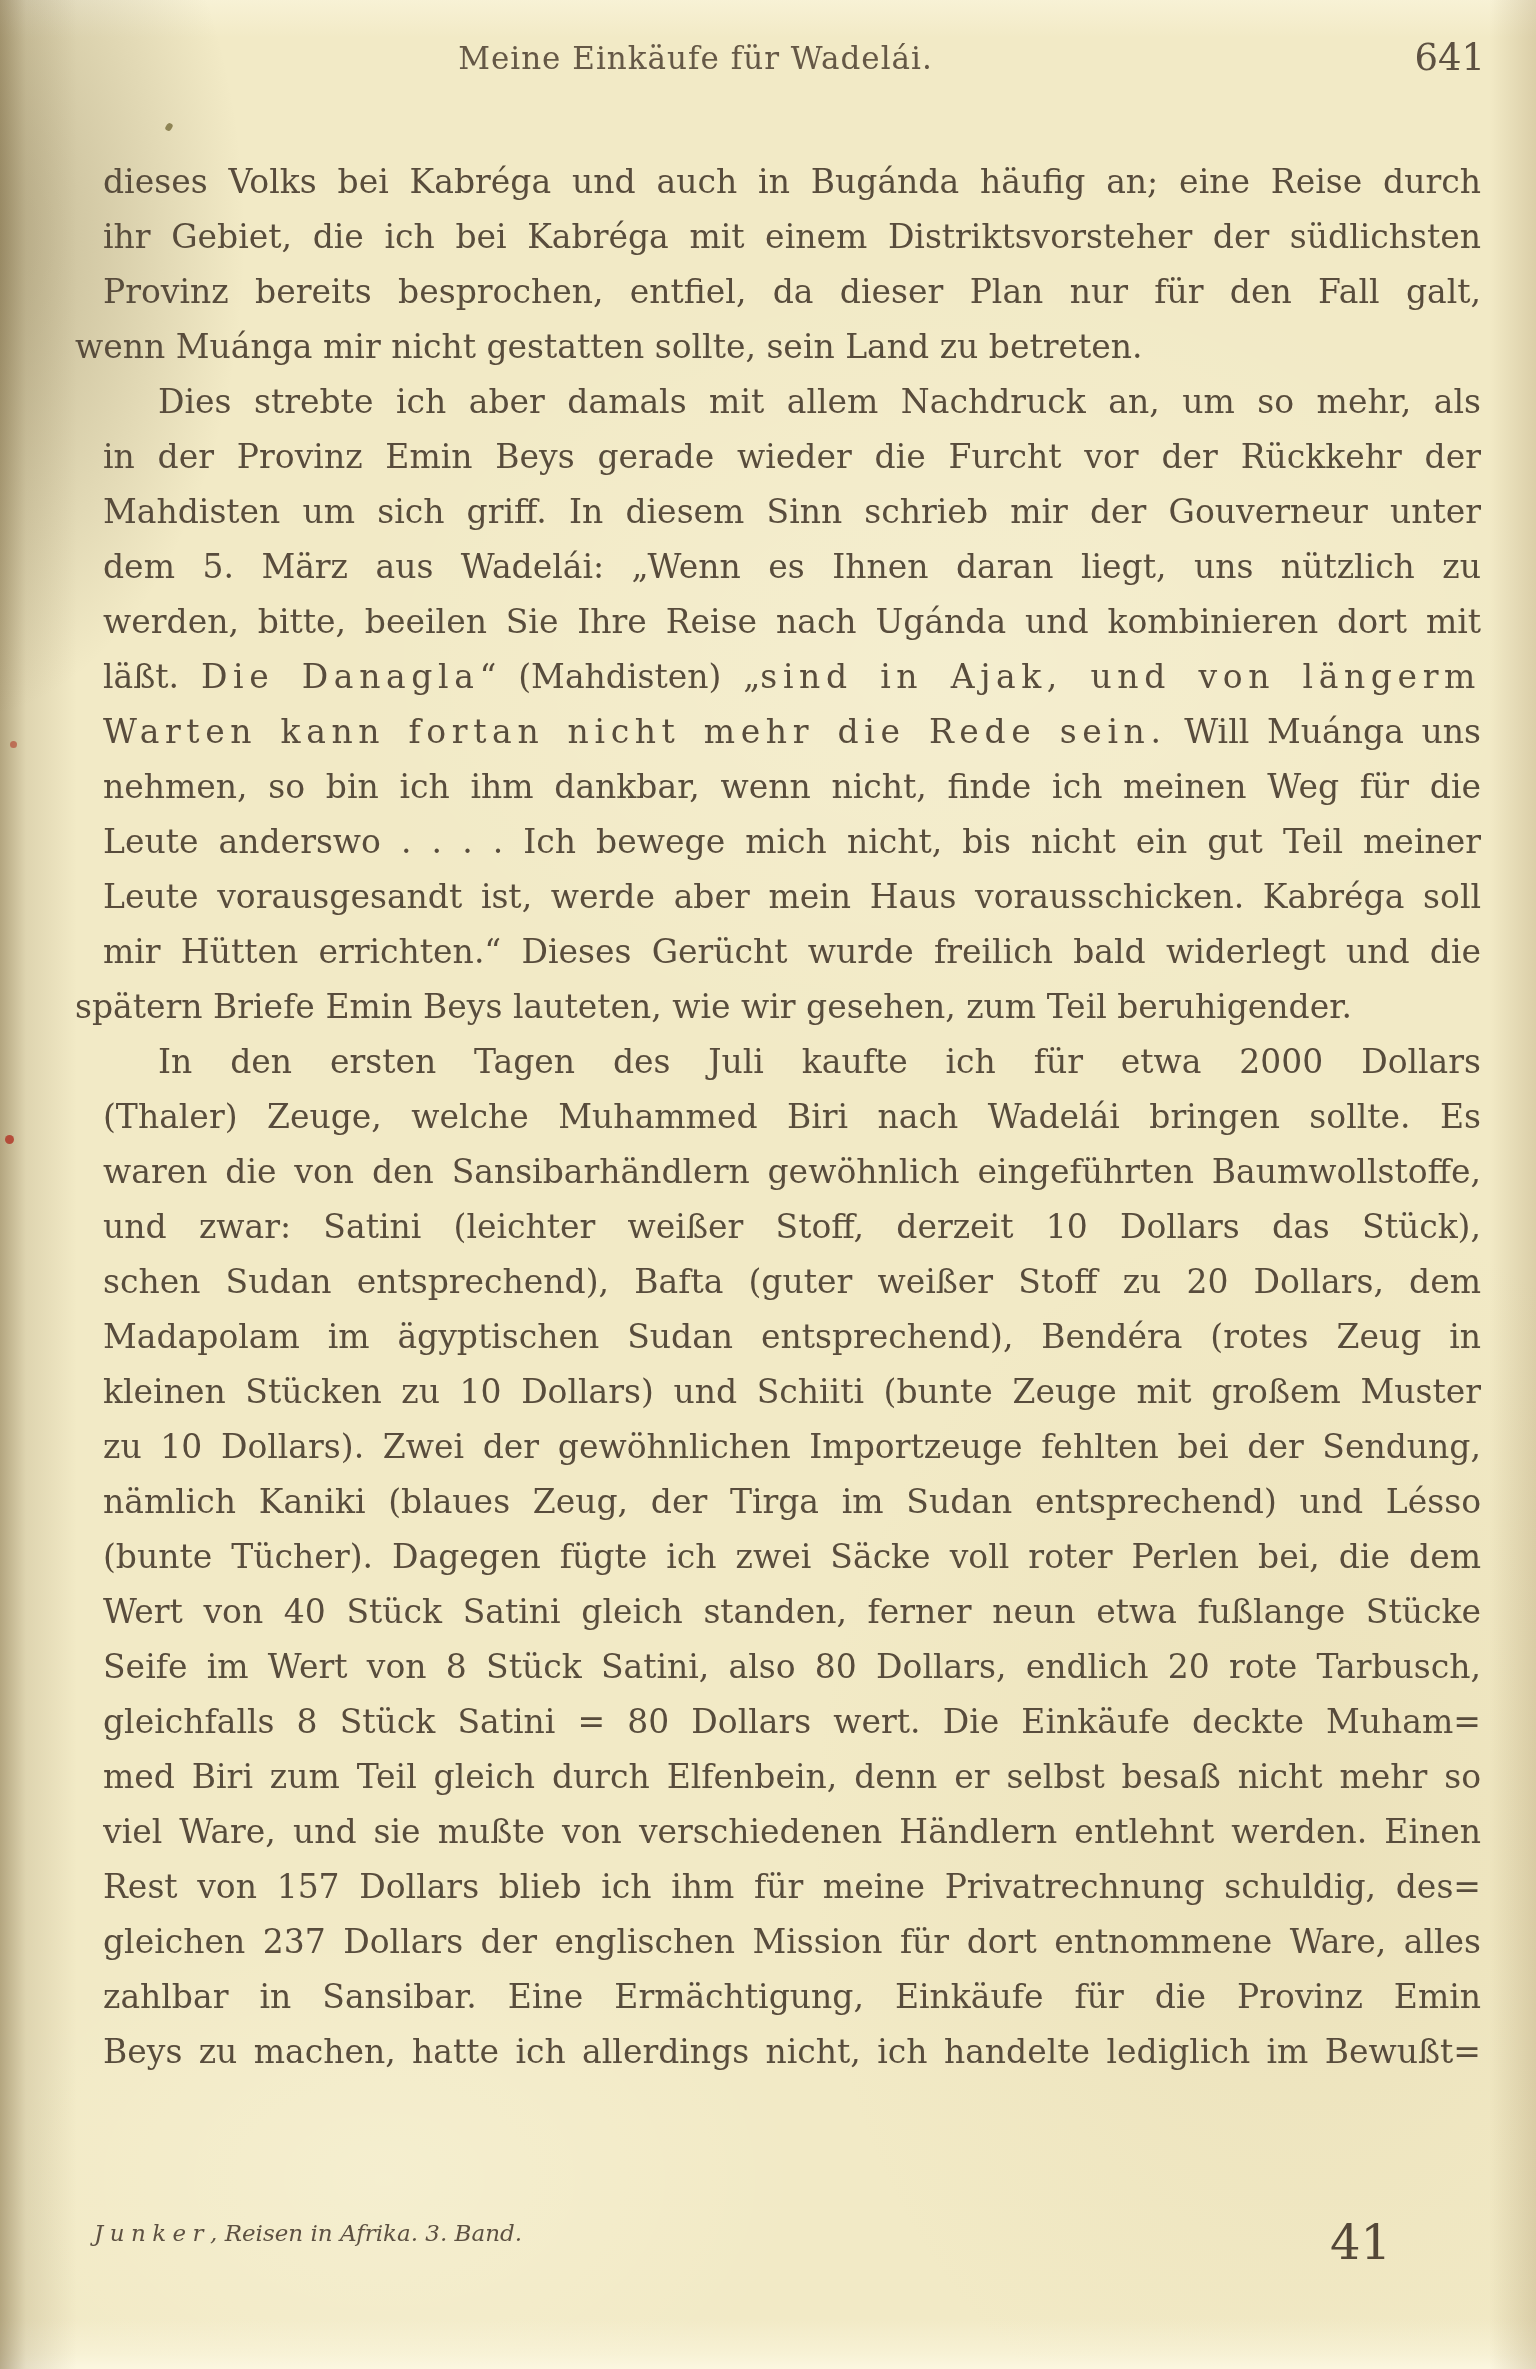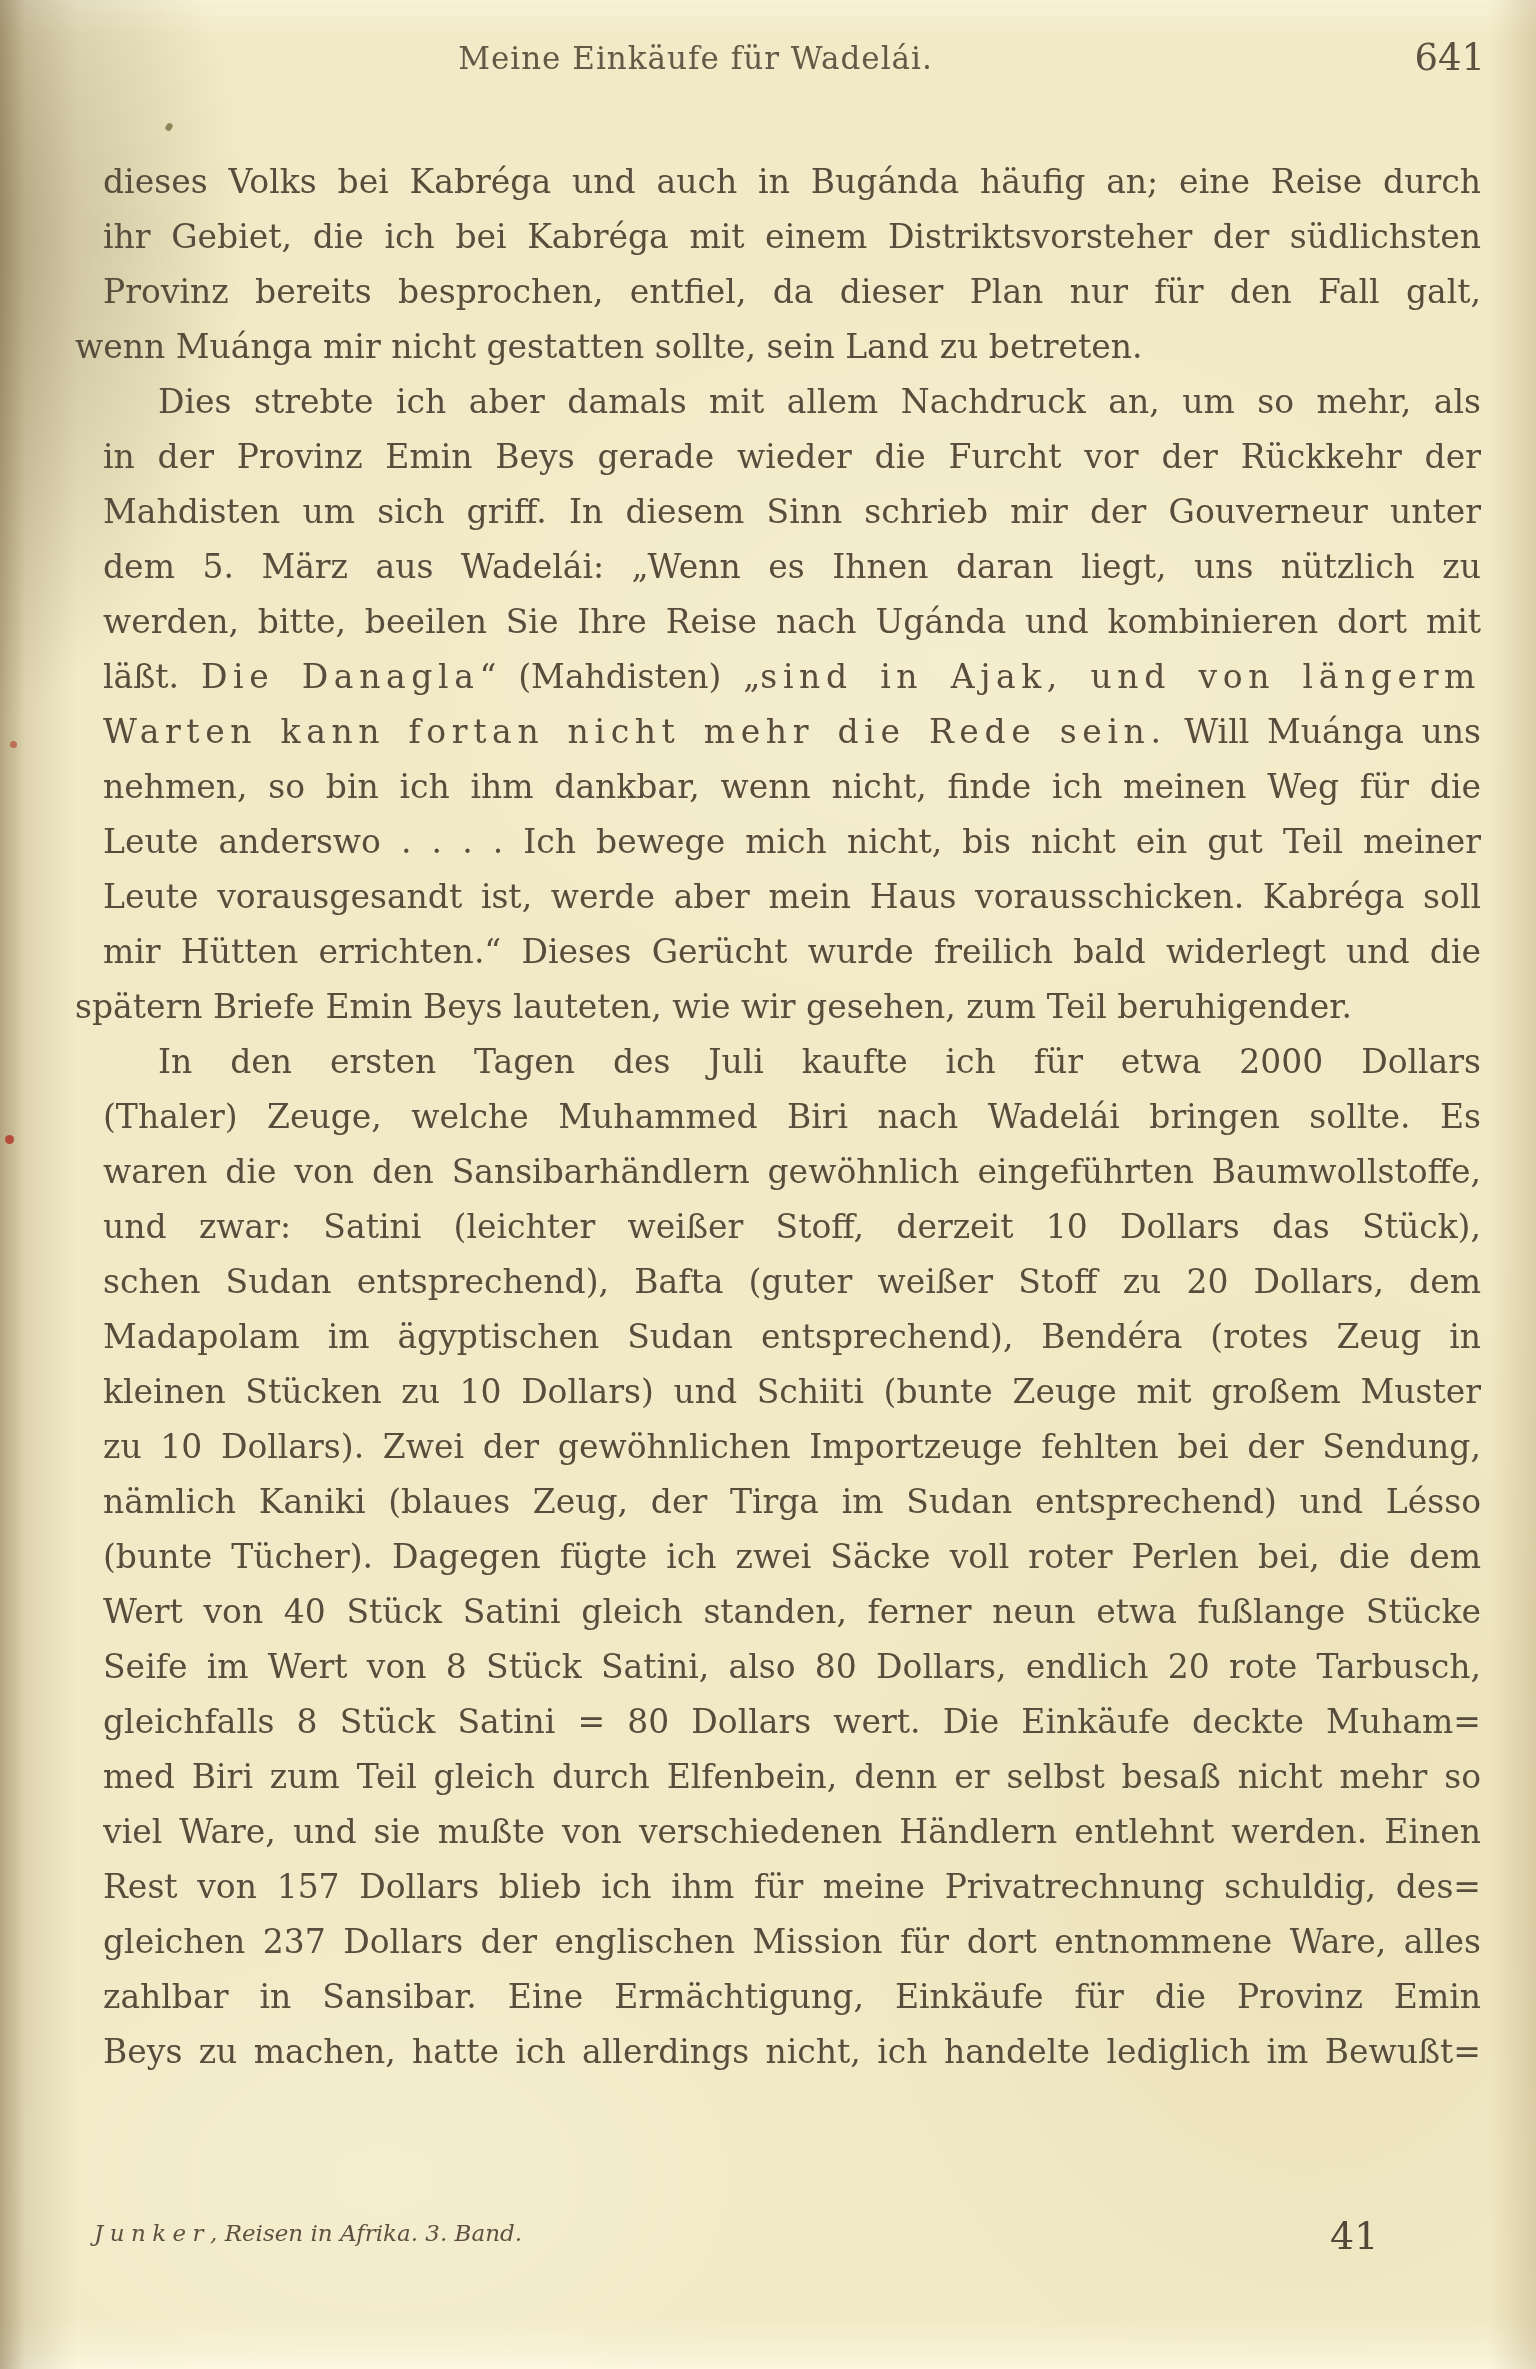--- a/index.html
+++ b/index.html
@@ -47,21 +47,21 @@
   .line.just { text-align: justify; text-align-last: justify; margin-left: 28px; }
   .line.indent { padding-left: 55px; }
   .sp { letter-spacing: 0.17em; }
   .footer {
     position: absolute; left: 94px; top: 2220px; width: 1386px; height: 69px;
   }
   .signature { font-size: 23px; color: #5d5142; font-style: italic; }
   .signature .author-sp { letter-spacing: 0.28em; }
   .sheet-number {
     position: absolute; left: 1236px; top: -6px;
-    font-size: 38px; color: #544838;
+    font-size: 48px; color: #544838;
   }
   .speck { position: absolute; border-radius: 50%; }
   .speck.red1 { left: 5px; top: 1135px; width: 9px; height: 9px; background: rgba(178,58,42,0.85); }
   .speck.red2 { left: 10px; top: 741px; width: 7px; height: 7px; background: rgba(178,58,42,0.6); }
   .speck.dark1 { left: 166px; top: 123px; width: 6px; height: 8px; background: rgba(120,110,60,0.8); transform: rotate(35deg); border-radius: 40%; }
 </style>
 </head>
 <body>
 
 <div class="page">

